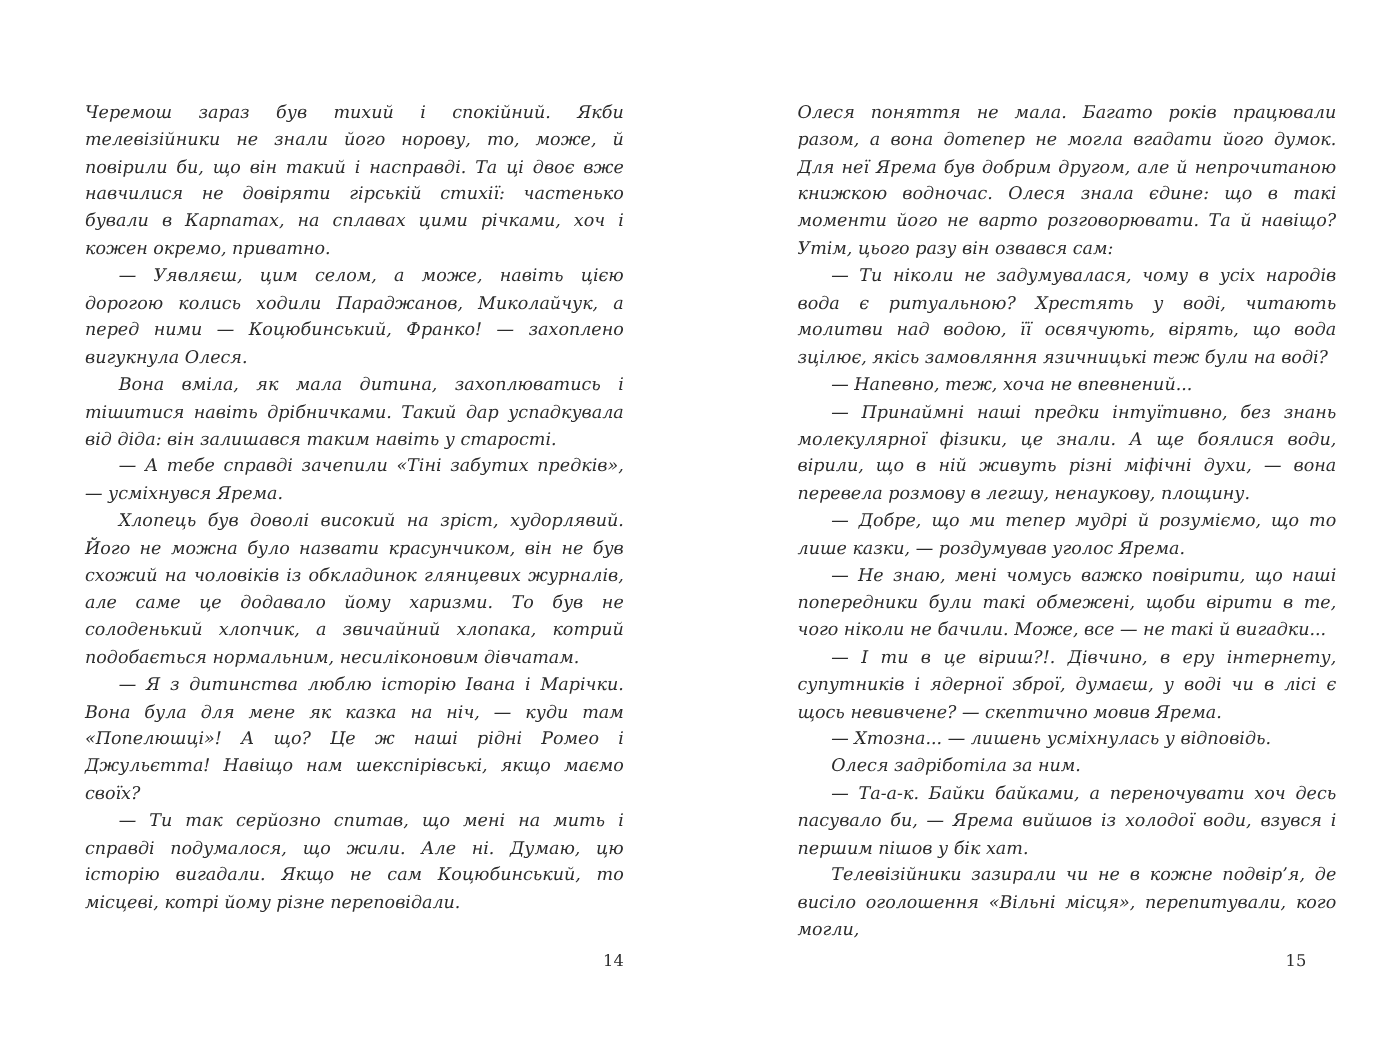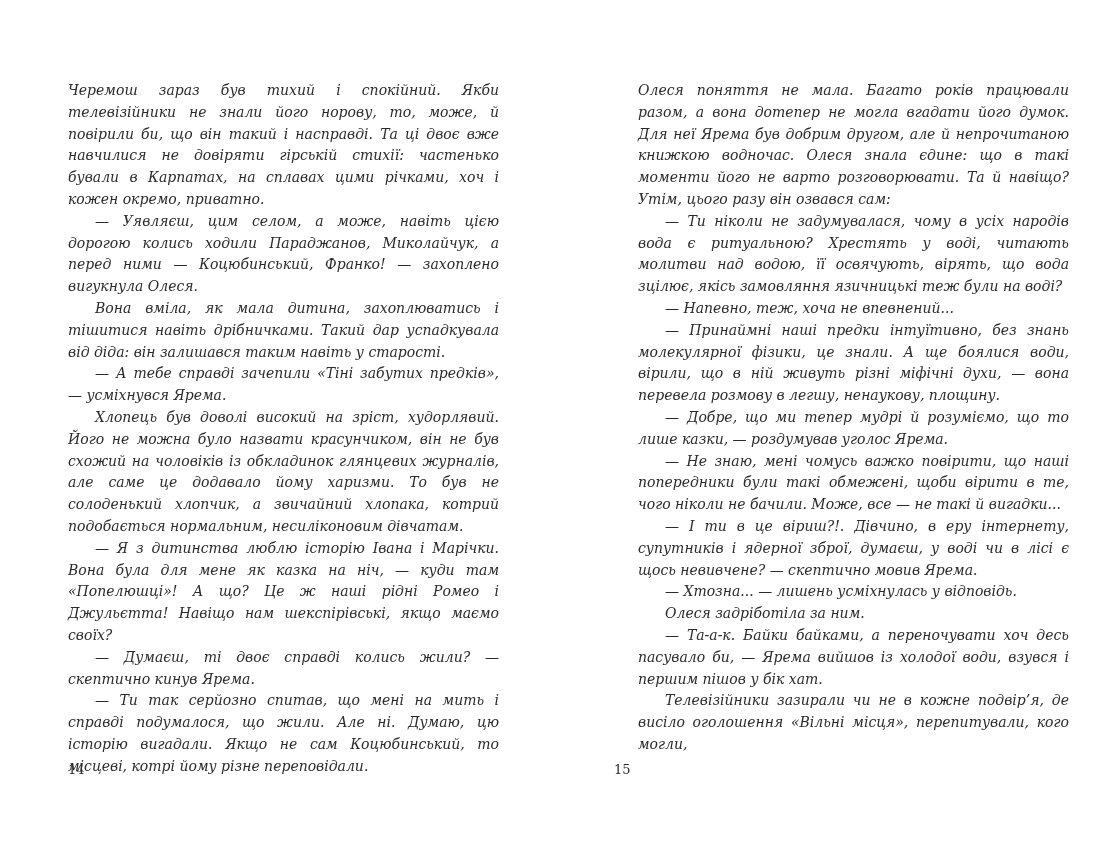--- a/index.html
+++ b/index.html
@@ -30,38 +30,37 @@
   }
   .page-text p.indent {
     text-indent: 27px;
   }
   .page-left-text  { left: 68px; }
   .page-right-text { left: 614px; margin-left: 24px; }
   .page-number {
     position: absolute;
     top: 762px;
     width: 431px;
-    text-align: left;
+    text-align: right;
     font-size: 13px;
     color: #2b2b2b;
   }
   .page-number-left  { left: 68px; }
   .page-number-right { left: 614px; }
 </style>
 </head>
 <body>
 
 <div class="page-text page-left-text">
     <p>Черемош зараз був тихий і спокійний. Якби телевізійники не знали його норову, то, може, й повірили би, що він такий і насправді. Та ці двоє вже навчилися не довіряти гірській стихії: частенько бували в Карпатах, на сплавах цими річками, хоч і кожен окремо, приватно.</p>
     <p class="indent">— Уявляєш, цим селом, а може, навіть цією дорогою колись ходили Параджанов, Миколайчук, а перед ними — Коцюбинський, Франко! — захоплено вигукнула Олеся.</p>
     <p class="indent">Вона вміла, як мала дитина, захоплюватись і тішитися навіть дрібничками. Такий дар успадкувала від діда: він залишався таким навіть у старості.</p>
     <p class="indent">— А тебе справді зачепили «Тіні забутих предків», — усміхнувся Ярема.</p>
     <p class="indent">Хлопець був доволі високий на зріст, худорлявий. Його не можна було назвати красунчиком, він не був схожий на чоловіків із обкладинок глянцевих журналів, але саме це додавало йому харизми. То був не солоденький хлопчик, а звичайний хлопака, котрий подобається нормальним, несиліконовим дівчатам.</p>
     <p class="indent">— Я з дитинства люблю історію Івана і Марічки. Вона була для мене як казка на ніч, — куди там «Попелюшці»! А що? Це ж наші рідні Ромео і Джульєтта! Навіщо нам шекспірівські, якщо маємо своїх?</p>
-    <p class="indent">— Думаєш, ті двоє справді колись жили? — скептично кинув Ярема.</p>
     <p class="indent">— Ти так серйозно спитав, що мені на мить і справді подумалося, що жили. Але ні. Думаю, цю історію вигадали. Якщо не сам Коцюбинський, то місцеві, котрі йому різне переповідали.</p>
   </div>
 
 <div class="page-text page-right-text">
     <p>Олеся поняття не мала. Багато років працювали разом, а вона дотепер не могла вгадати його думок. Для неї Ярема був добрим другом, але й непрочитаною книжкою водночас. Олеся знала єдине: що в такі моменти його не варто розговорювати. Та й навіщо? Утім, цього разу він озвався сам:</p>
     <p class="indent">— Ти ніколи не задумувалася, чому в усіх народів вода є ритуальною? Хрестять у воді, читають молитви над водою, її освячують, вірять, що вода зцілює, якісь замовляння язичницькі теж були на воді?</p>
     <p class="indent">— Напевно, теж, хоча не впевнений...</p>
     <p class="indent">— Принаймні наші предки інтуїтивно, без знань молекулярної фізики, це знали. А ще боялися води, вірили, що в ній живуть різні міфічні духи, — вона перевела розмову в легшу, ненаукову, площину.</p>
     <p class="indent">— Добре, що ми тепер мудрі й розуміємо, що то лише казки, — роздумував уголос Ярема.</p>
     <p class="indent">— Не знаю, мені чомусь важко повірити, що наші попередники були такі обмежені, щоби вірити в те, чого ніколи не бачили. Може, все — не такі й вигадки...</p>

